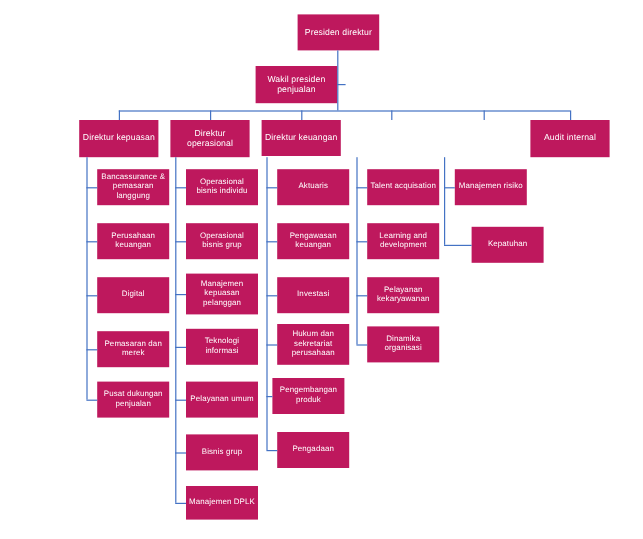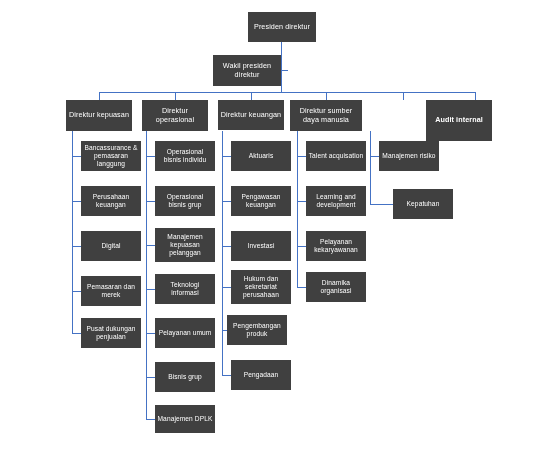--- a/index.html
+++ b/index.html
@@ -16,21 +16,21 @@
   }
   #chart-canvas {
     position: absolute;
     left: 0;
     top: 0;
     width: 536px;
     height: 449px;
   }
   .node {
     position: absolute;
-    background: #404040;
+    background: #be185d;
     color: #ffffff;
     display: flex;
     align-items: center;
     justify-content: center;
     text-align: center;
     box-sizing: border-box;
     line-height: 1.22;
     letter-spacing: 0.1px;
     padding: 13px 2px;
     overflow: hidden;
@@ -52,36 +52,33 @@
 </head>
 <body>
 
 <div id="chart-canvas">
 
   <div class="node lvl1" style="left:248px; top:12px; width:68px; height:30px;">
     <span>Presiden  direktur</span>
   </div>
 
   <div class="node lvl1" style="left:213px; top:55px; width:68px; height:31px;">
-    <span>Wakil presiden direktur</span>
+    <span>Wakil presiden penjualan</span>
   </div>
 
   <div class="node lvl2" style="left:66px; top:100px; width:66px; height:31px;">
     <span>Direktur kepuasan</span>
   </div>
   <div class="node lvl2" style="left:142px; top:100px; width:66px; height:31px;">
     <span>Direktur operasional</span>
   </div>
   <div class="node lvl2" style="left:218px; top:100px; width:66px; height:30px;">
     <span>Direktur keuangan</span>
   </div>
-  <div class="node lvl2" style="left:290px; top:100px; width:72px; height:31px;">
-    <span>Direktur sumber  daya manusia</span>
-  </div>
-  <div class="node lvl2" style="left:426px; top:100px; width:66px; height:41px;font-weight:bold;">
+  <div class="node lvl2" style="left:442px; top:100px; width:66px; height:31px;">
     <span>Audit internal</span>
   </div>
 
   <div class="node lvl3" style="left:81px; top:141px; width:60px; height:30px;">
     <span>Bancassurance  &amp; pemasaran langgung</span>
   </div>
   <div class="node lvl3" style="left:81px; top:186px; width:60px; height:30px;">
     <span>Perusahaan keuangan</span>
   </div>
   <div class="node lvl3" style="left:81px; top:231px; width:60px; height:30px;">

